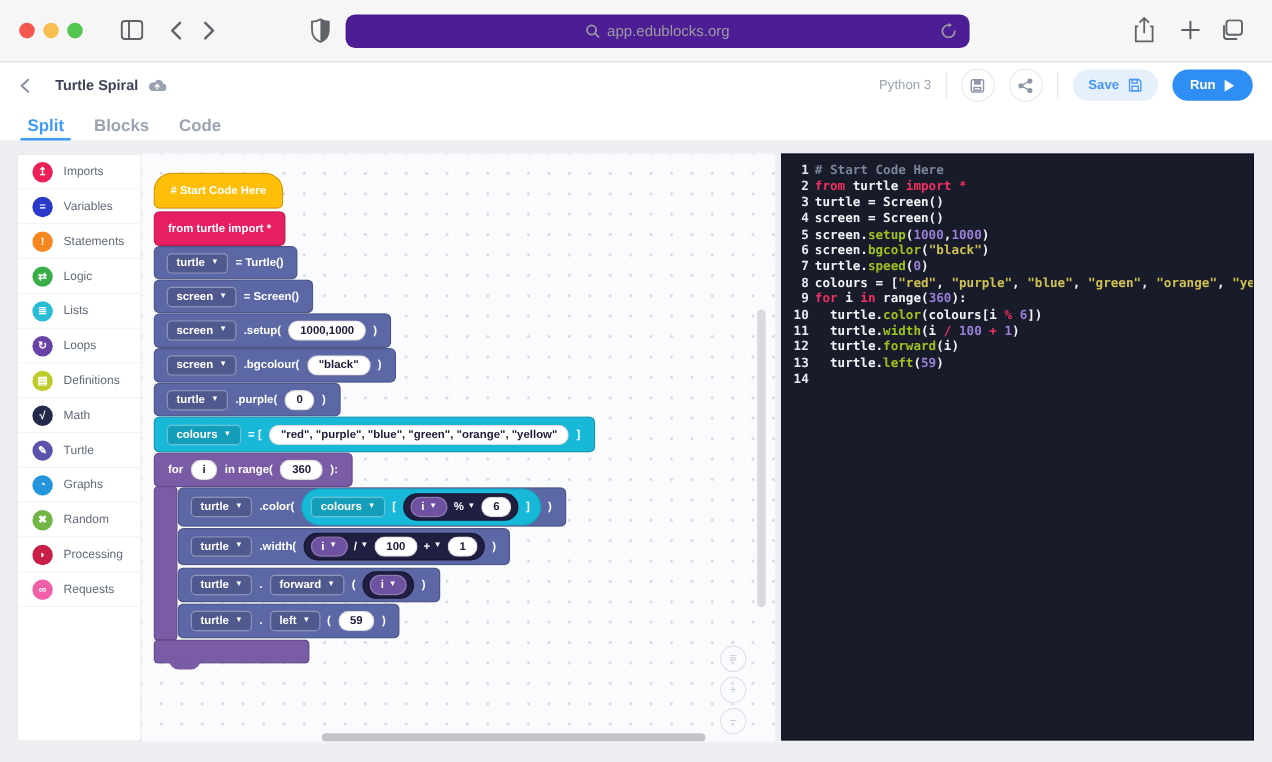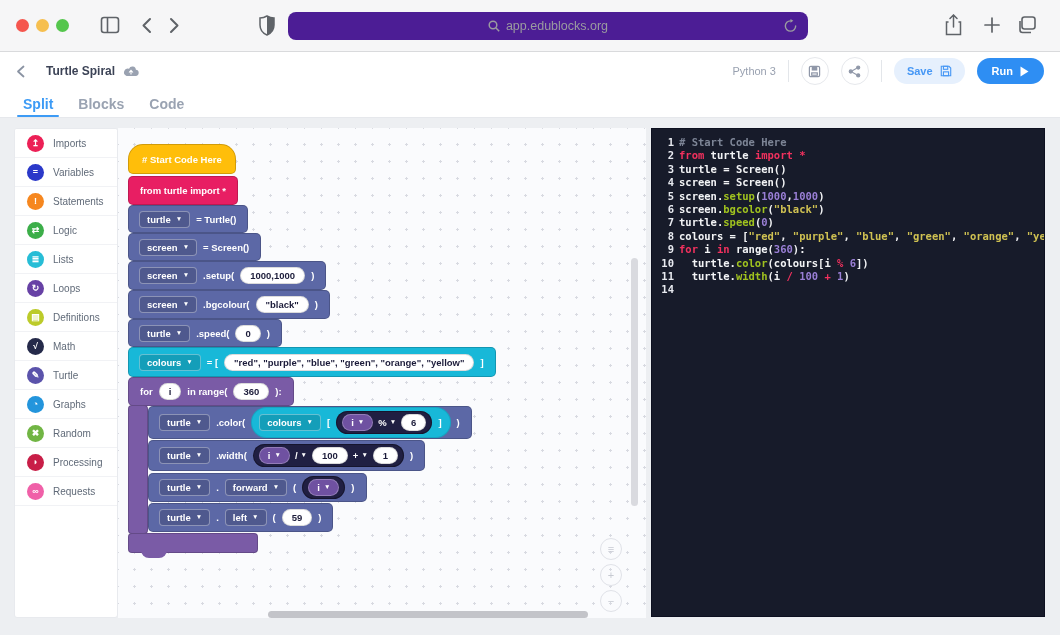--- a/index.html
+++ b/index.html
@@ -318,21 +318,21 @@
       </span>
       <span class="blbl">.bgcolour(</span>
       <span class="boval">"black"</span>
       <span class="blbl">)</span>
     </div>
     <div class="blk stmt" style="left: 10px; top: 191px; height: 28px; background: rgb(92, 104, 166);">
       <span class="bdd">
         <span>turtle</span>
         <span class="caret">▼</span>
       </span>
-      <span class="blbl">.speed(</span>
+      <span class="blbl">.purple(</span>
       <span class="boval">0</span>
       <span class="blbl">)</span>
     </div>
     <div class="blk stmt" style="left: 10px; top: 219px; height: 30px; background: rgb(24, 184, 216);">
       <span class="bdd">
         <span>colours</span>
         <span class="caret">▼</span>
       </span>
       <span class="blbl">= [</span>
       <span class="boval">"red", "purple", "blue", "green", "orange", "yellow"</span>
@@ -476,16 +476,24 @@
     </div>
     <div class="cl">
       <span class="ln">10</span>
       <span class="ct"><span class="w">  turtle.</span><span class="g">color</span><span class="w">(colours[i </span><span class="k">%</span><span class="w"> </span><span class="n">6</span><span class="w">])</span></span>
     </div>
     <div class="cl">
       <span class="ln">11</span>
       <span class="ct"><span class="w">  turtle.</span><span class="g">width</span><span class="w">(i </span><span class="k">/</span><span class="w"> </span><span class="n">100</span><span class="w"> </span><span class="k">+</span><span class="w"> </span><span class="n">1</span><span class="w">)</span></span>
     </div>
     <div class="cl">
+      <span class="ln">12</span>
+      <span class="ct"><span class="w">  turtle.</span><span class="g">forward</span><span class="w">(i)</span></span>
+    </div>
+    <div class="cl">
+      <span class="ln">13</span>
+      <span class="ct"><span class="w">  turtle.</span><span class="g">left</span><span class="w">(</span><span class="n">59</span><span class="w">)</span></span>
+    </div>
+    <div class="cl">
       <span class="ln">14</span>
       <span class="ct"></span>
     </div>
   </div>
 
 </body></html>

